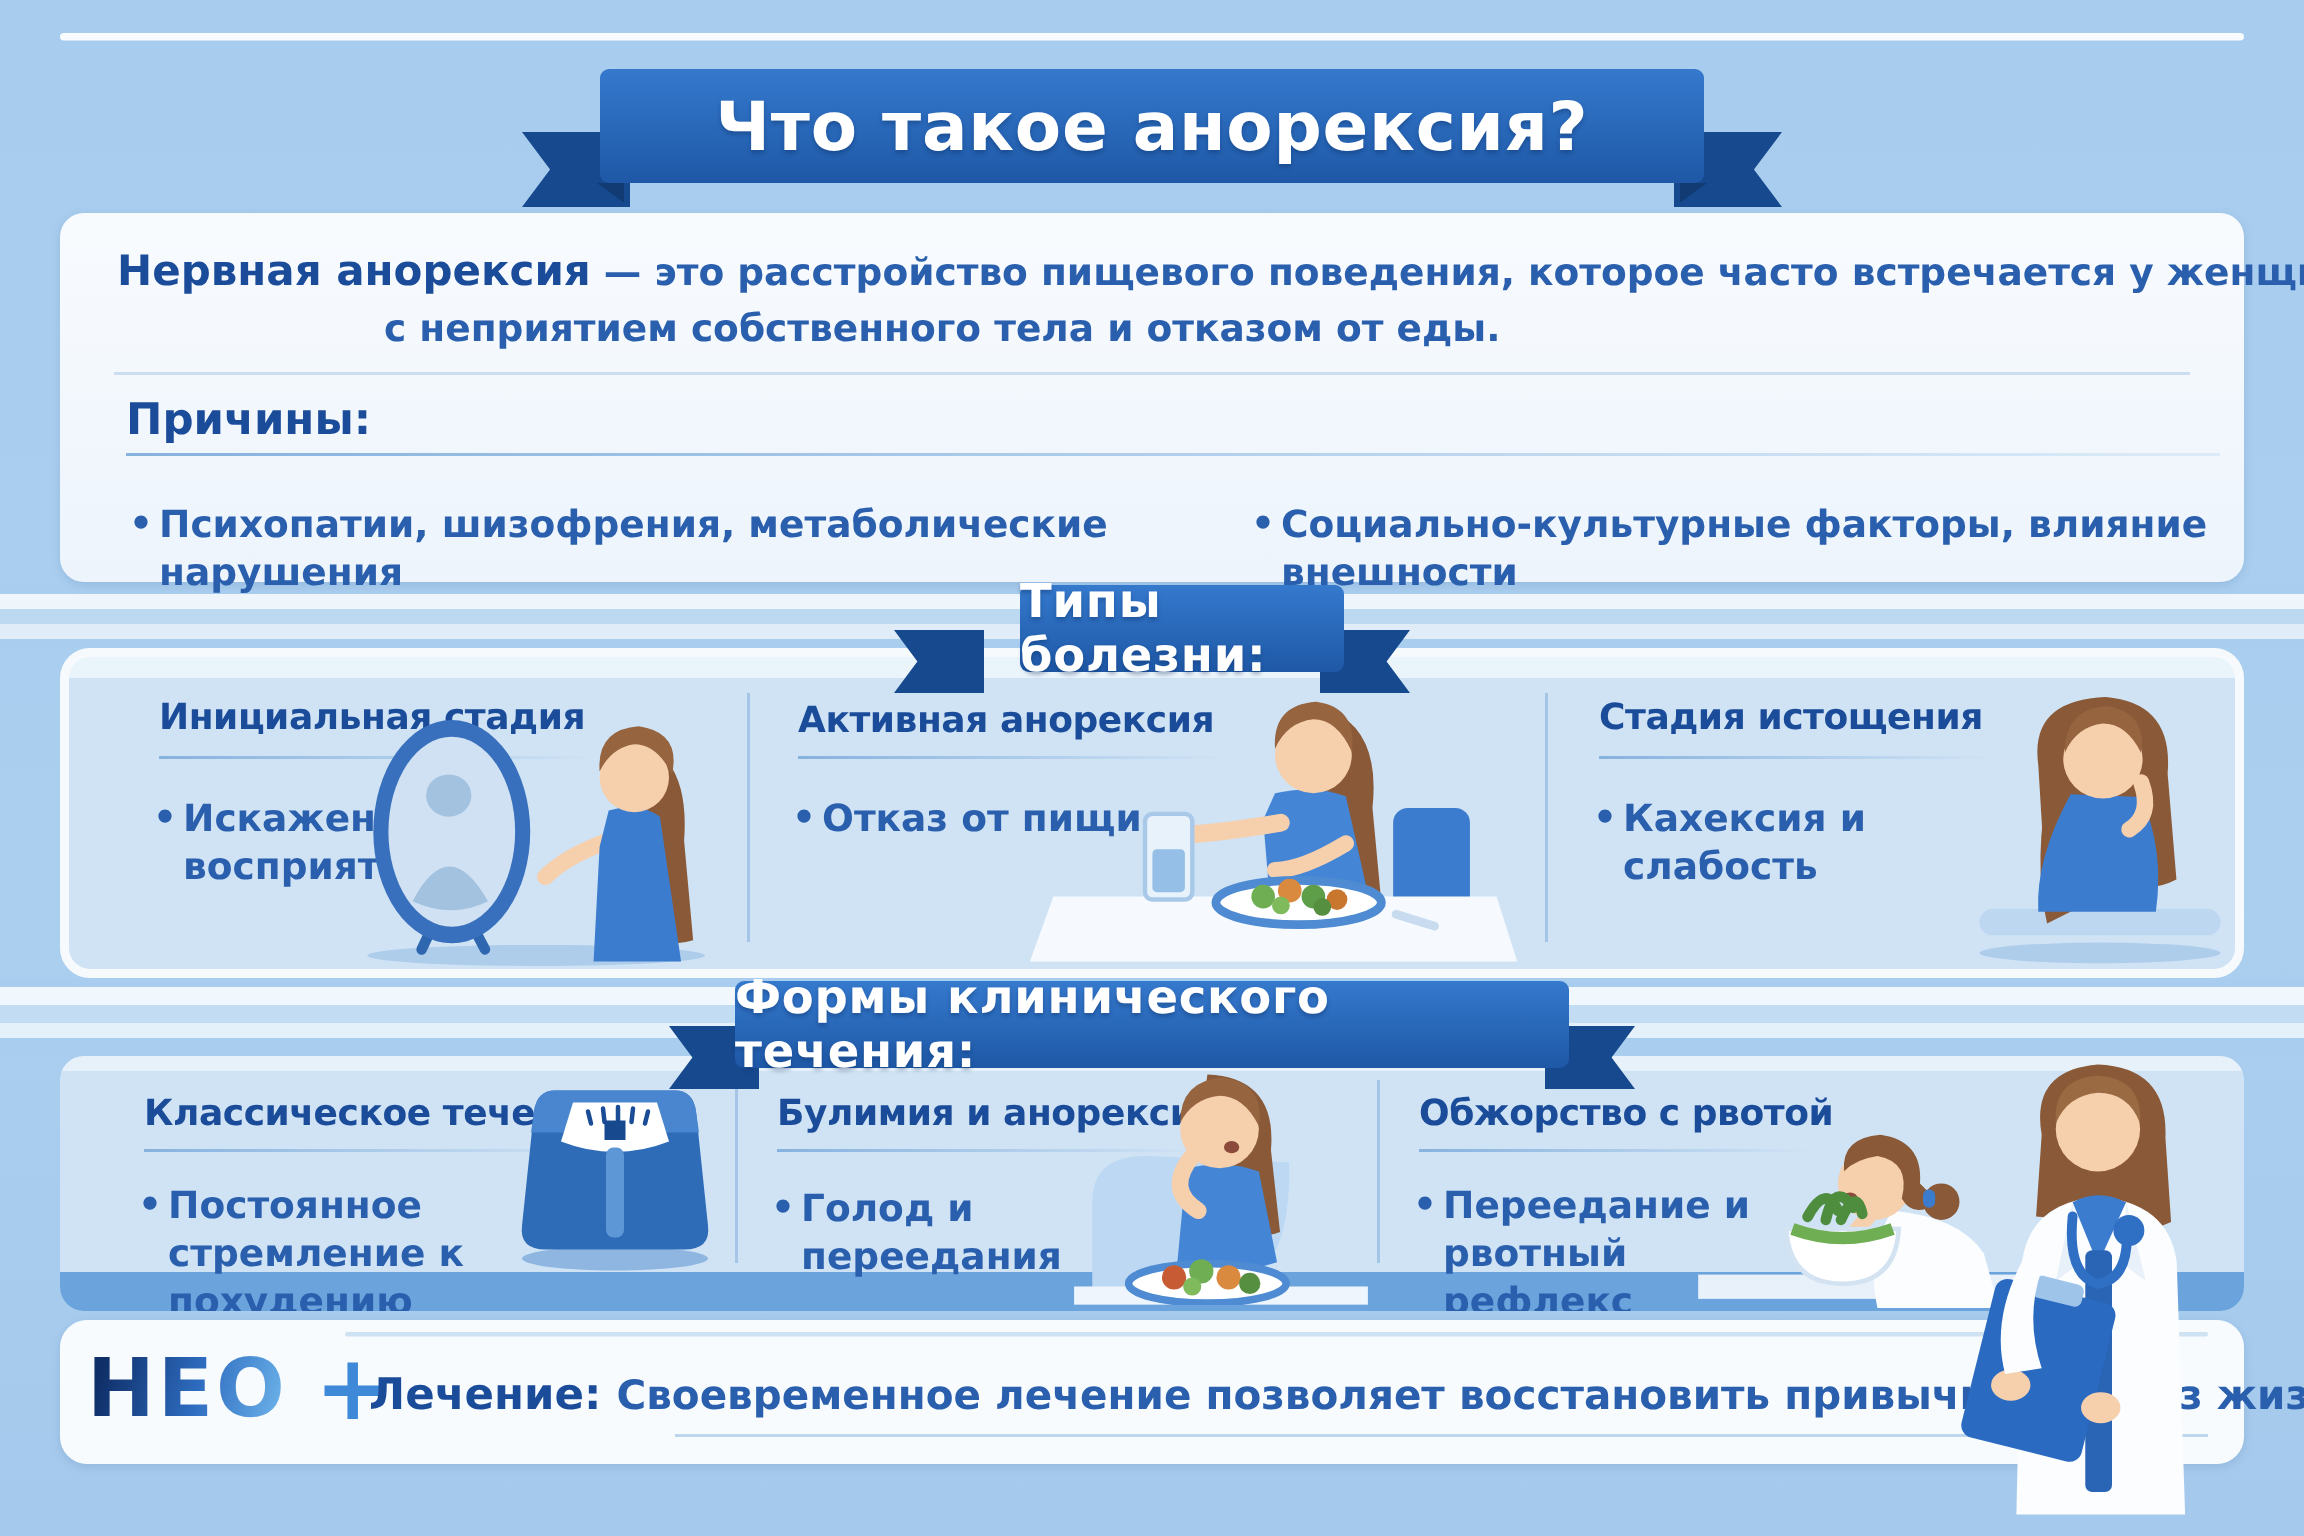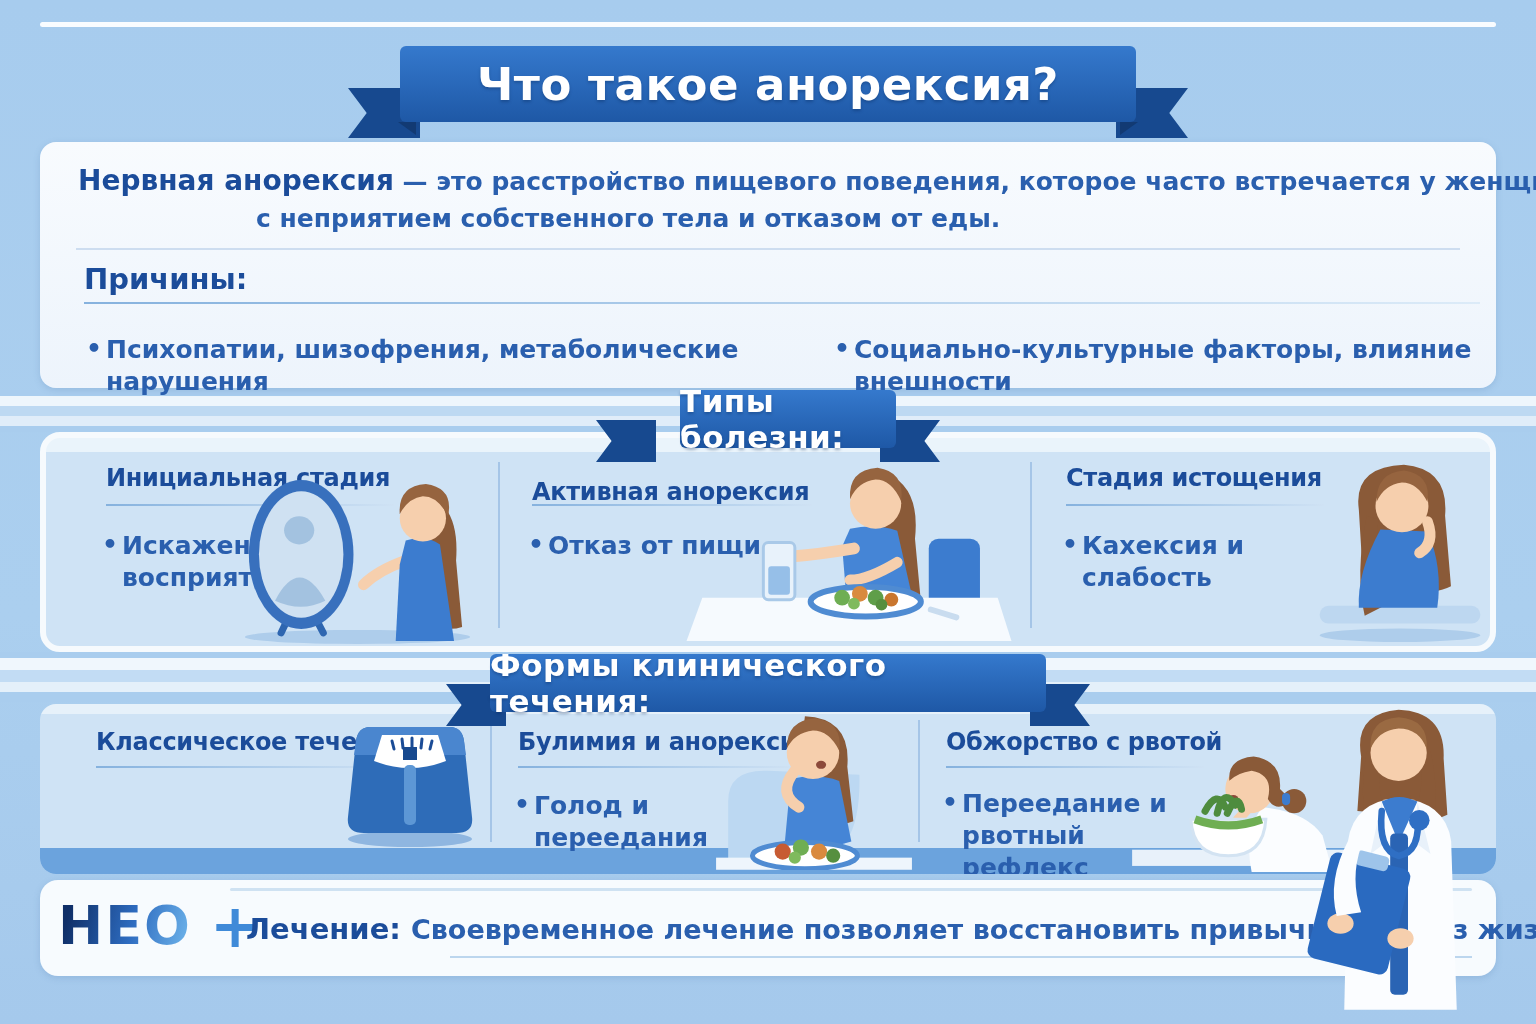--- a/index.html
+++ b/index.html
@@ -135,21 +135,21 @@
       </g>
       <g>
         <path d="M196 26 Q230 38 226 92 L232 158 Q200 168 196 124 L186 60 Z" fill="#8a5a38"></path>
         <path d="M176 92 Q148 102 134 116" stroke="#f6cfad" stroke-width="11" fill="none" stroke-linecap="round"></path>
         <path d="M176 72 Q196 66 210 76 L224 172 L166 172 L170 96 Z" fill="#3c7ccf"></path>
         <circle cx="193" cy="50" r="23" fill="#f6cfad"></circle>
         <path d="M170 46 Q168 18 196 16 Q224 20 218 48 Q208 28 193 28 Q178 30 170 46 Z" fill="#96643f"></path>
       </g>
     </svg>
 
-    <div class="col-h h-blue" style="left:486px; top:40px;">Активная анорексия</div>
+    <div class="col-h h-blue" style="left:486px; top:28px;">Активная анорексия</div>
     <div class="col-u" style="left:486px; top:66px; width:280px;"></div>
     <div class="bullet" style="position:absolute; left:480px; top:92px; width:280px;">Отказ от пищи</div>
 
     <svg class="illus" style="left:626px; bottom:2px; width:356px; height:192px;" viewBox="0 0 360 195">
       <rect x="260" y="88" width="52" height="76" rx="10" fill="#3c7ccf"></rect>
       <g>
         <path d="M212 20 Q252 32 246 88 L252 152 Q222 162 218 118 L204 56 Z" fill="#8a5a38"></path>
         <path d="M180 78 Q206 72 228 80 L242 142 Q206 154 176 144 L172 96 Z" fill="#4585d6"></path>
         <path d="M184 98 Q148 104 122 106" stroke="#f6cfad" stroke-width="12" fill="none" stroke-linecap="round"></path>
         <circle cx="117" cy="104" r="8" fill="#f6cfad"></circle>
@@ -198,20 +198,21 @@
     <div class="bar">Формы клинического течения:</div>
   </div>
 
   <div class="panel panel-forms">
     <div class="sep" style="left:450px; top:16px; bottom:32px;"></div>
     <div class="sep" style="left:878px; top:16px; bottom:32px;"></div>
     <div style="position:absolute; left:0; right:0; bottom:0; height:26px; background:#6ba3dd;"></div>
 
     <div class="col-h h-blue" style="left:56px; top:24px;">Классическое течение</div>
     <div class="col-u" style="left:56px; top:62px; width:300px;"></div>
+    <div class="bullet" style="position:absolute; left:50px; top:84px; width:290px;">Постоянное стремление к похудению</div>
 
     <svg class="illus" style="left:300px; top:12px; width:140px; height:132px;" viewBox="0 0 140 130">
       <ellipse cx="70" cy="122" rx="62" ry="8" fill="#8fb6e0"></ellipse>
       <g>
         <path d="M30 10 H110 Q122 10 124 24 L132 100 Q134 116 116 116 H24 Q6 116 8 100 L16 24 Q18 10 30 10 Z" fill="#2e6cb8"></path>
         <path d="M30 10 H110 Q122 10 124 24 L126 38 H14 L16 24 Q18 10 30 10 Z" fill="#4a86cf"></path>
         <path d="M42 18 H98 L106 44 Q70 58 34 44 Z" fill="#ffffff"></path>
         <path d="M52 24 l2 8 M62 22 l1 9 M72 21 l0 9 M82 22 l-1 9 M92 24 l-2 8" stroke="#1b4c96" stroke-width="3" stroke-linecap="round"></path>
         <rect x="63" y="30" width="14" height="13" fill="#17498f"></rect>
         <rect x="64" y="48" width="12" height="60" rx="5" fill="#5d97d5"></rect>

